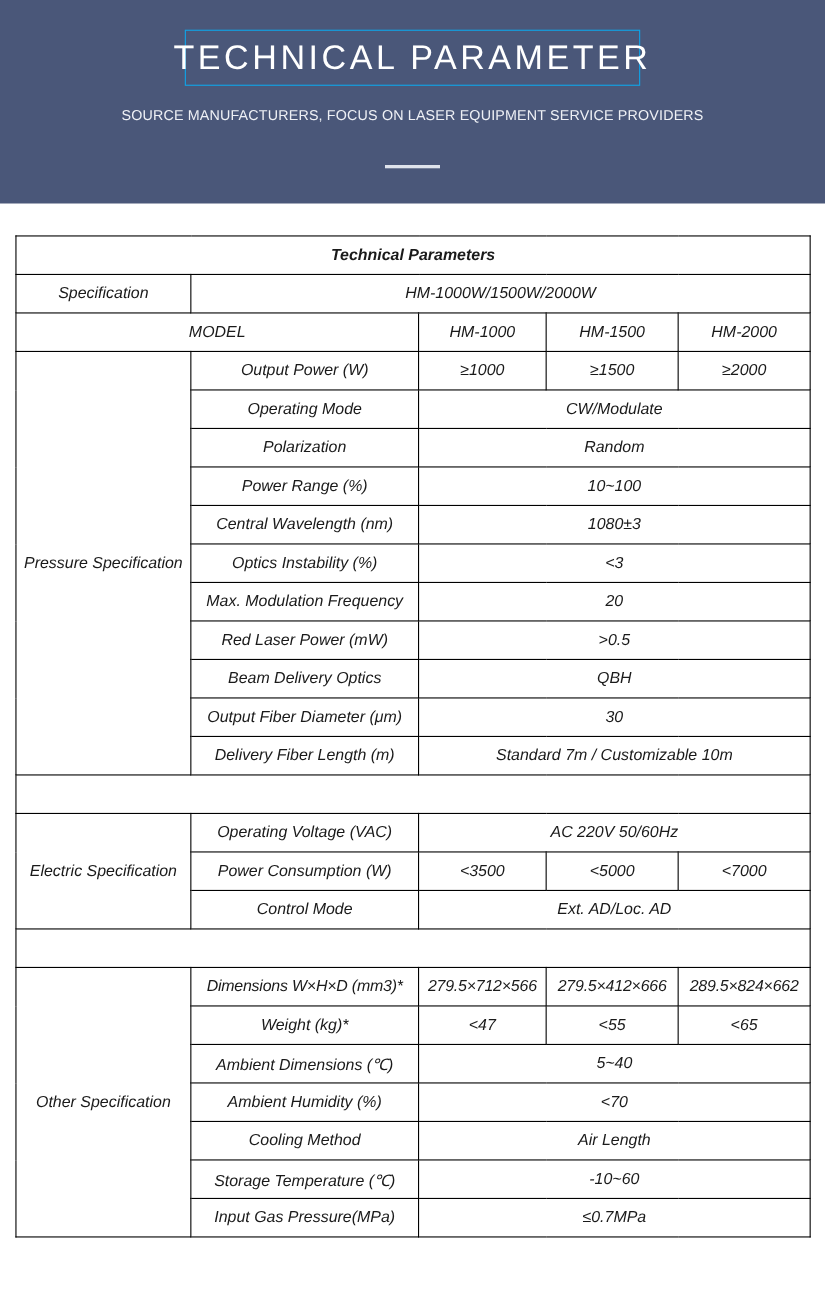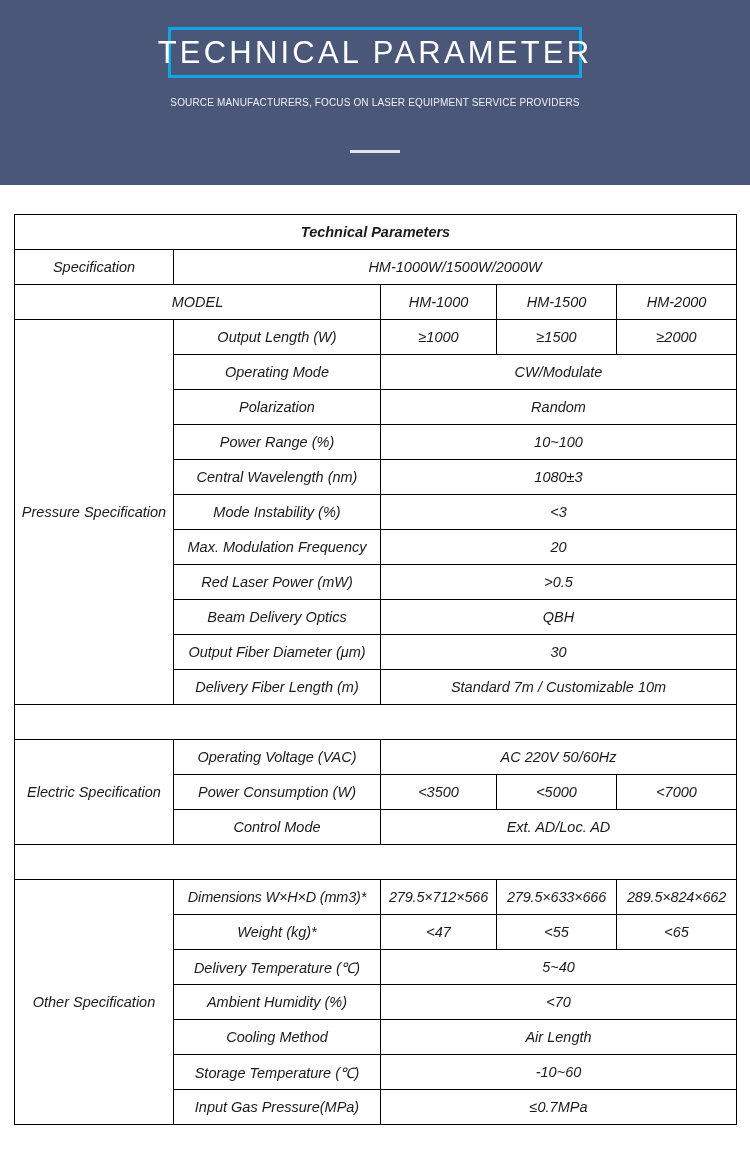--- a/index.html
+++ b/index.html
@@ -21,42 +21,42 @@
     background: #4a5779;
     position: relative;
     box-sizing: border-box;
   }
   .banner-title-box {
     position: absolute;
     left: 168px;
     top: 27px;
     width: 414px;
     height: 51px;
-    border: 3px solid #0ea5e9;
+    border: 1px solid #0ea5e9;
     box-sizing: border-box;
     display: flex;
     align-items: center;
     justify-content: center;
   }
   .banner-title {
     color: #ffffff;
     font-size: 31px;
     letter-spacing: 3.2px;
     font-weight: 400;
     white-space: nowrap;
     font-family: "Liberation Sans", sans-serif;
   }
   .banner-subtitle {
     position: absolute;
     top: 97px;
     left: 0;
     width: 750px;
     text-align: center;
     color: #eef0f5;
-    font-size: 10px;
+    font-size: 13px;
     letter-spacing: 0.15px;
     white-space: nowrap;
   }
   .banner-rule {
     position: absolute;
     top: 150px;
     left: 350px;
     width: 50px;
     height: 3px;
     background: #dfe3ec;
@@ -141,21 +141,21 @@
           <td colspan="4">HM-1000W/1500W/2000W</td>
         </tr>
         <tr>
           <td colspan="2">MODEL</td>
           <td>HM-1000</td>
           <td>HM-1500</td>
           <td>HM-2000</td>
         </tr>
         <tr>
           <td class="section-label" rowspan="11">Pressure Specification</td>
-          <td class="param-name">Output Length (W)</td>
+          <td class="param-name">Output Power (W)</td>
           <td class="">≥1000</td>
           <td class="">≥1500</td>
           <td class="">≥2000</td>
         </tr>
         <tr>
           <td class="param-name">Operating Mode</td>
           <td colspan="3">CW/Modulate</td>
         </tr>
         <tr>
           <td class="param-name">Polarization</td>
@@ -163,21 +163,21 @@
         </tr>
         <tr>
           <td class="param-name">Power Range (%)</td>
           <td colspan="3">10~100</td>
         </tr>
         <tr>
           <td class="param-name">Central Wavelength (nm)</td>
           <td colspan="3">1080±3</td>
         </tr>
         <tr>
-          <td class="param-name">Mode Instability (%)</td>
+          <td class="param-name">Optics Instability (%)</td>
           <td colspan="3">&lt;3</td>
         </tr>
         <tr>
           <td class="param-name">Max. Modulation Frequency</td>
           <td colspan="3">20</td>
         </tr>
         <tr>
           <td class="param-name">Red Laser Power (mW)</td>
           <td colspan="3">&gt;0.5</td>
         </tr>
@@ -211,31 +211,31 @@
           <td class="param-name">Control Mode</td>
           <td colspan="3">Ext. AD/Loc. AD</td>
         </tr>
         <tr>
           <td class="spacer" colspan="5"></td>
         </tr>
         <tr>
           <td class="section-label" rowspan="7">Other Specification</td>
           <td class="param-name dim-cell">Dimensions W×H×D (mm3)*</td>
           <td class="dim-cell">279.5×712×566</td>
-          <td class="dim-cell">279.5×633×666</td>
+          <td class="dim-cell">279.5×412×666</td>
           <td class="dim-cell">289.5×824×662</td>
         </tr>
         <tr>
           <td class="param-name">Weight (kg)*</td>
           <td class="">&lt;47</td>
           <td class="">&lt;55</td>
           <td class="">&lt;65</td>
         </tr>
         <tr>
-          <td class="param-name">Delivery Temperature (℃)</td>
+          <td class="param-name">Ambient Dimensions (℃)</td>
           <td colspan="3">5~40</td>
         </tr>
         <tr>
           <td class="param-name">Ambient Humidity (%)</td>
           <td colspan="3">&lt;70</td>
         </tr>
         <tr>
           <td class="param-name">Cooling Method</td>
           <td colspan="3">Air Length</td>
         </tr>

